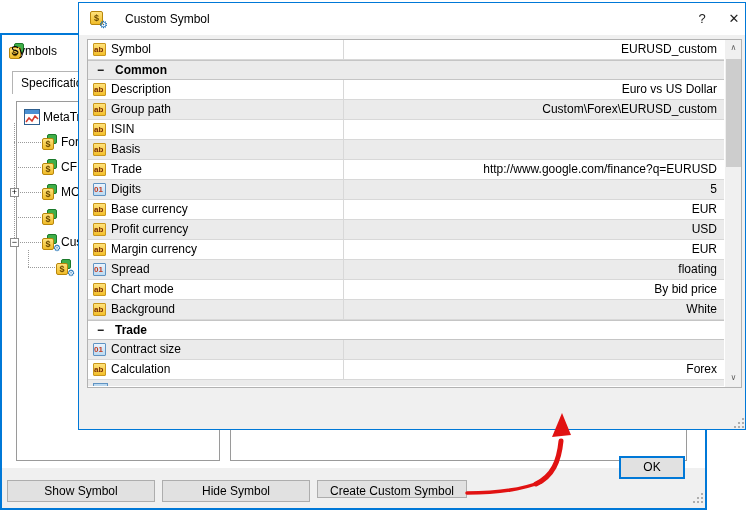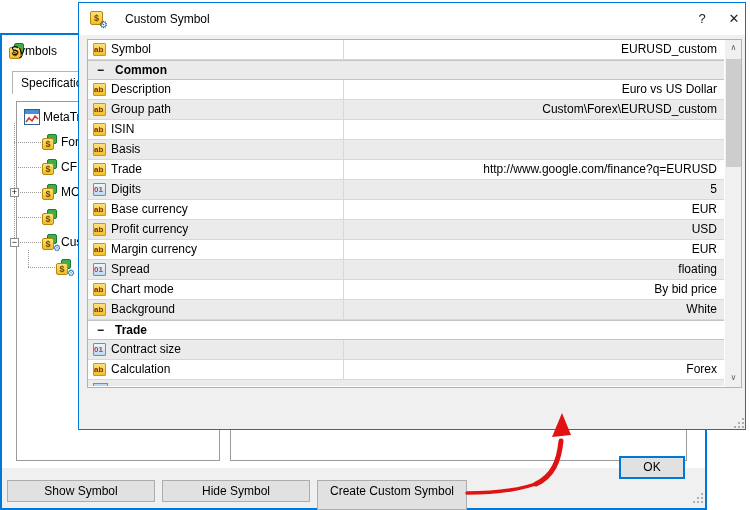--- a/index.html
+++ b/index.html
@@ -167,21 +167,21 @@
   <div class="grip" style="left:691px;top:458px">
       <i></i>
       <i></i>
       <i></i>
       <i></i>
       <i></i>
       <i></i>
     </div>
 <div class="btn abs" style="left: 160px; top: 445px; width: 148px; height: 22px;">Hide Symbol</div>
     <div class="btn abs" style="left: 5px; top: 445px; width: 148px; height: 22px;">Show Symbol</div>
-    <div class="btn abs" style="left: 315px; top: 445px; width: 150px; height: 30px;">Create Custom Symbol</div>
+    <div class="btn abs" style="left: 315px; top: 445px; width: 150px; height: 18px;">Create Custom Symbol</div>
   </div>
 
 <div id="custom-symbol-dialog" class="abs">
   <div id="dlg-titlebar" class="abs">
     <span id="dlg-icon" class="abs">
       <span class="front">$</span>
         <span class="gear">⚙</span>
     </span>
     <span id="dlg-title" class="abs">Custom Symbol</span>
     <span id="dlg-help" class="cap-btn abs">?</span>

